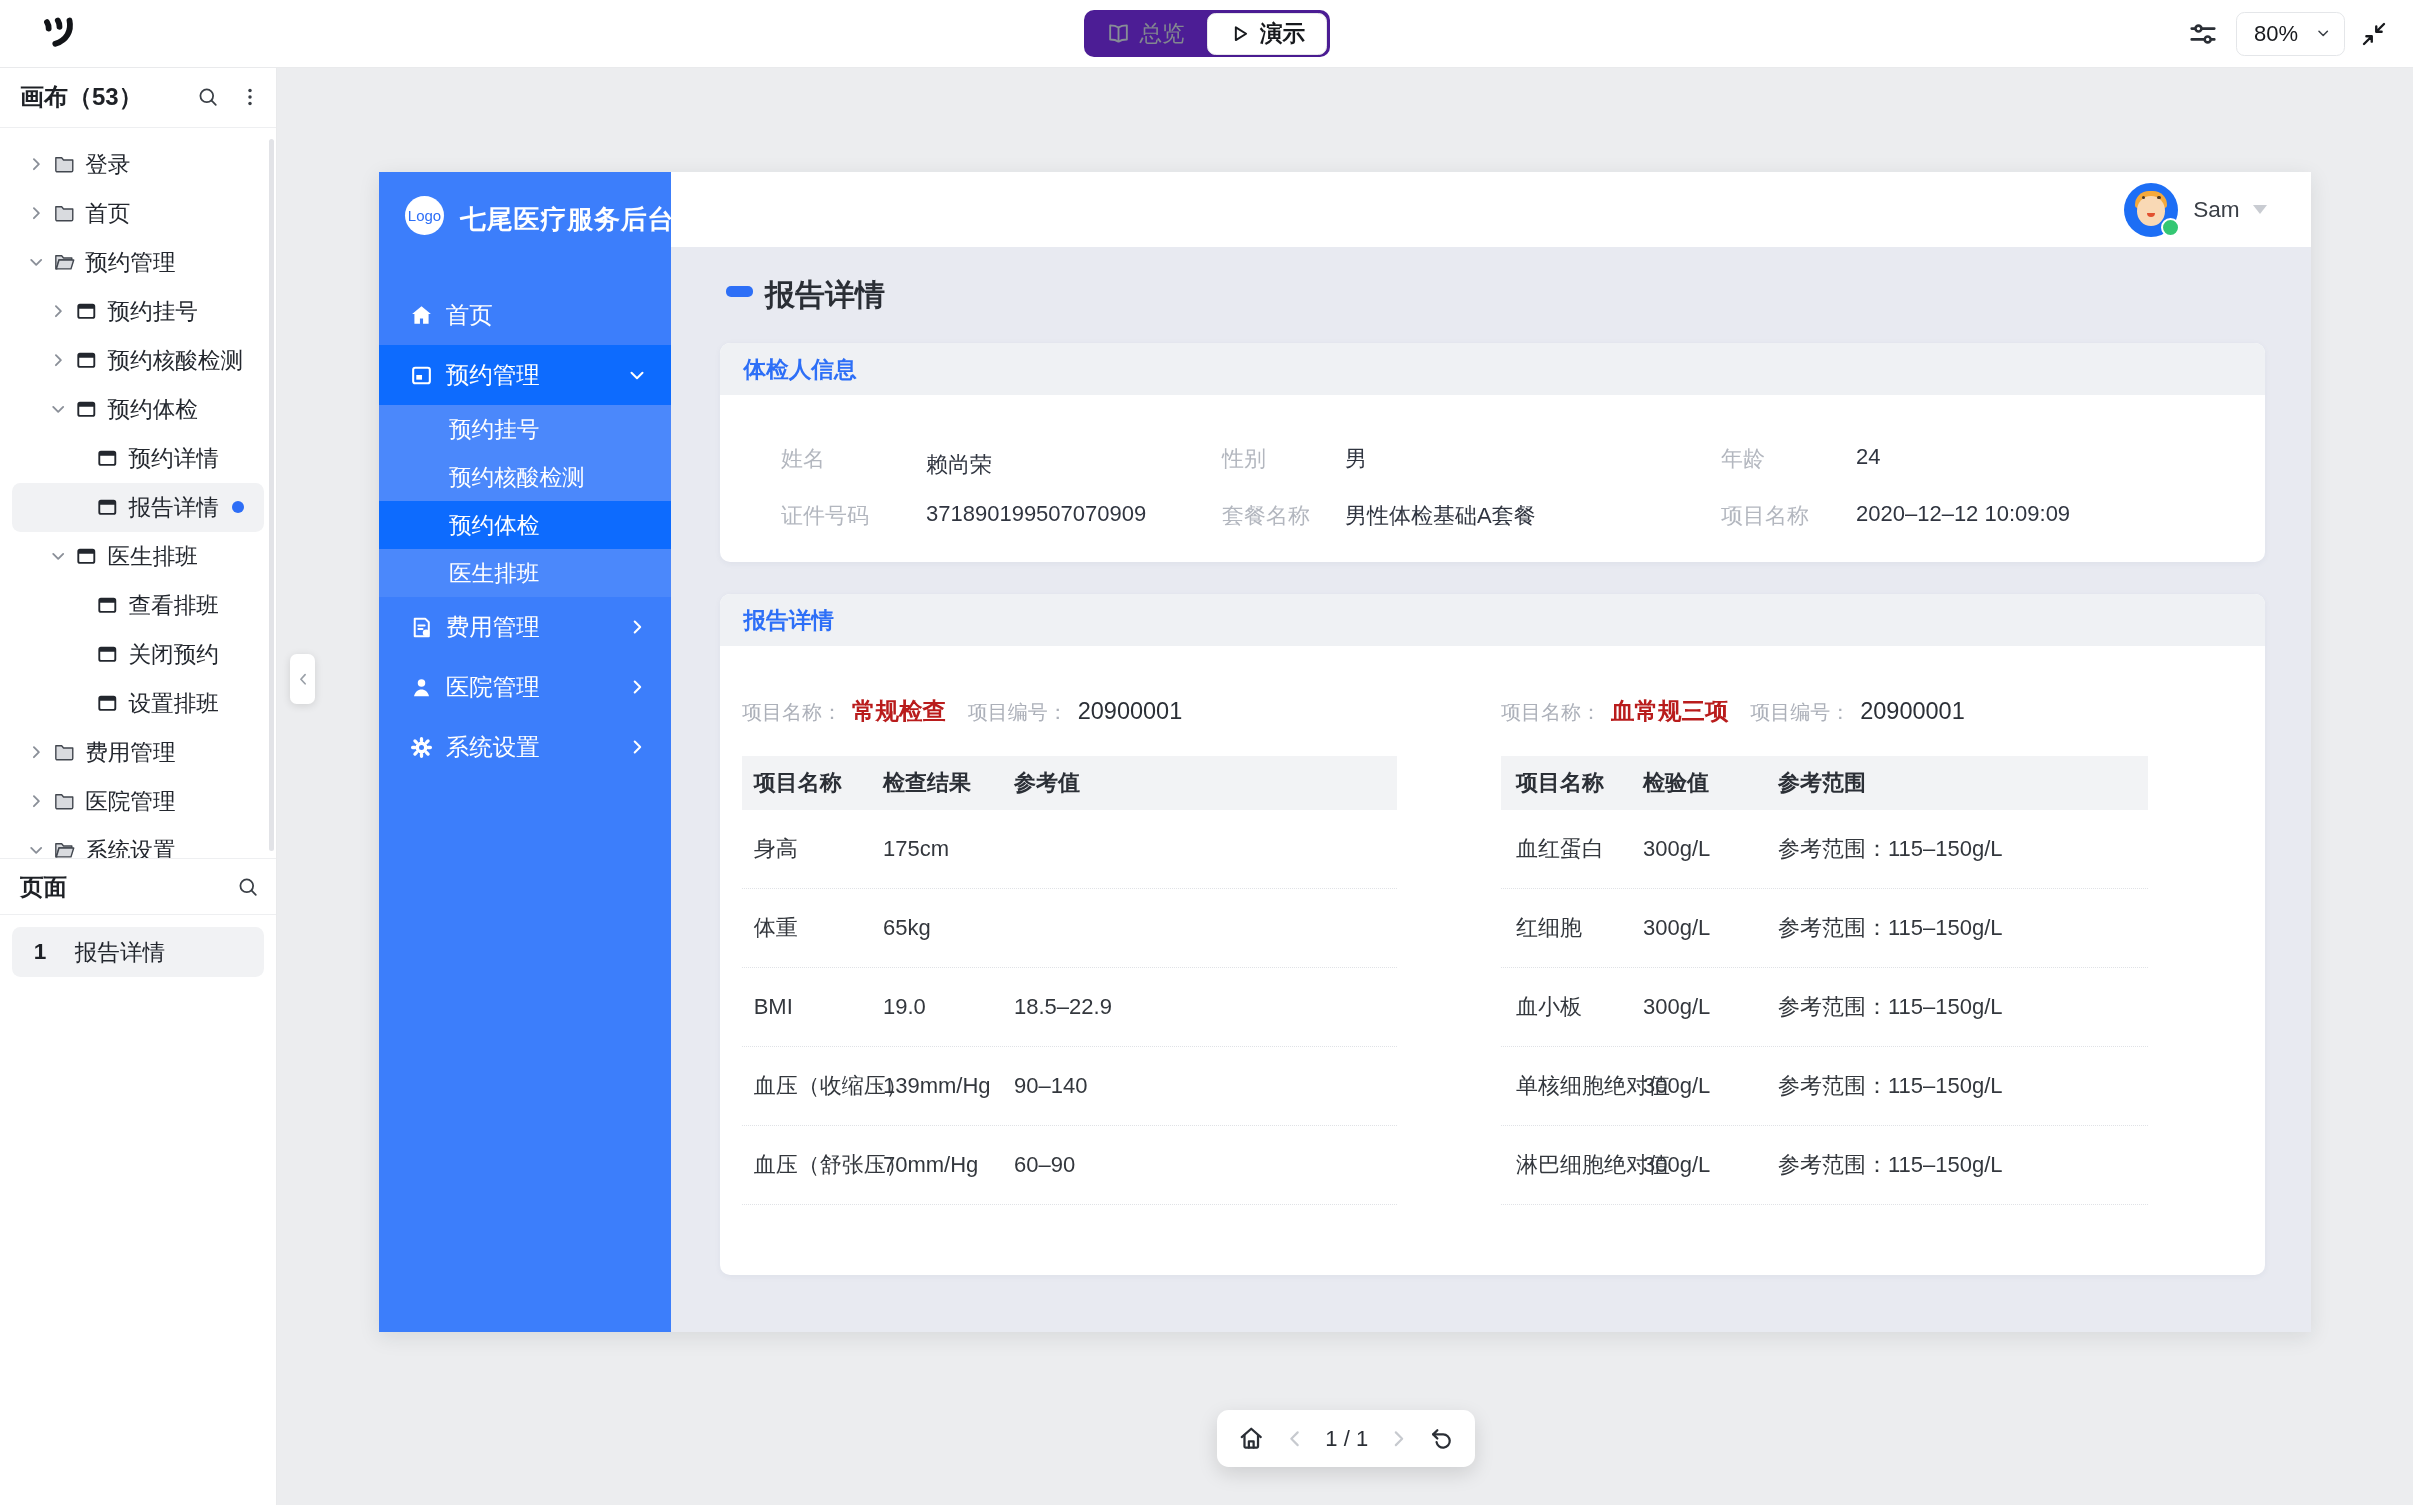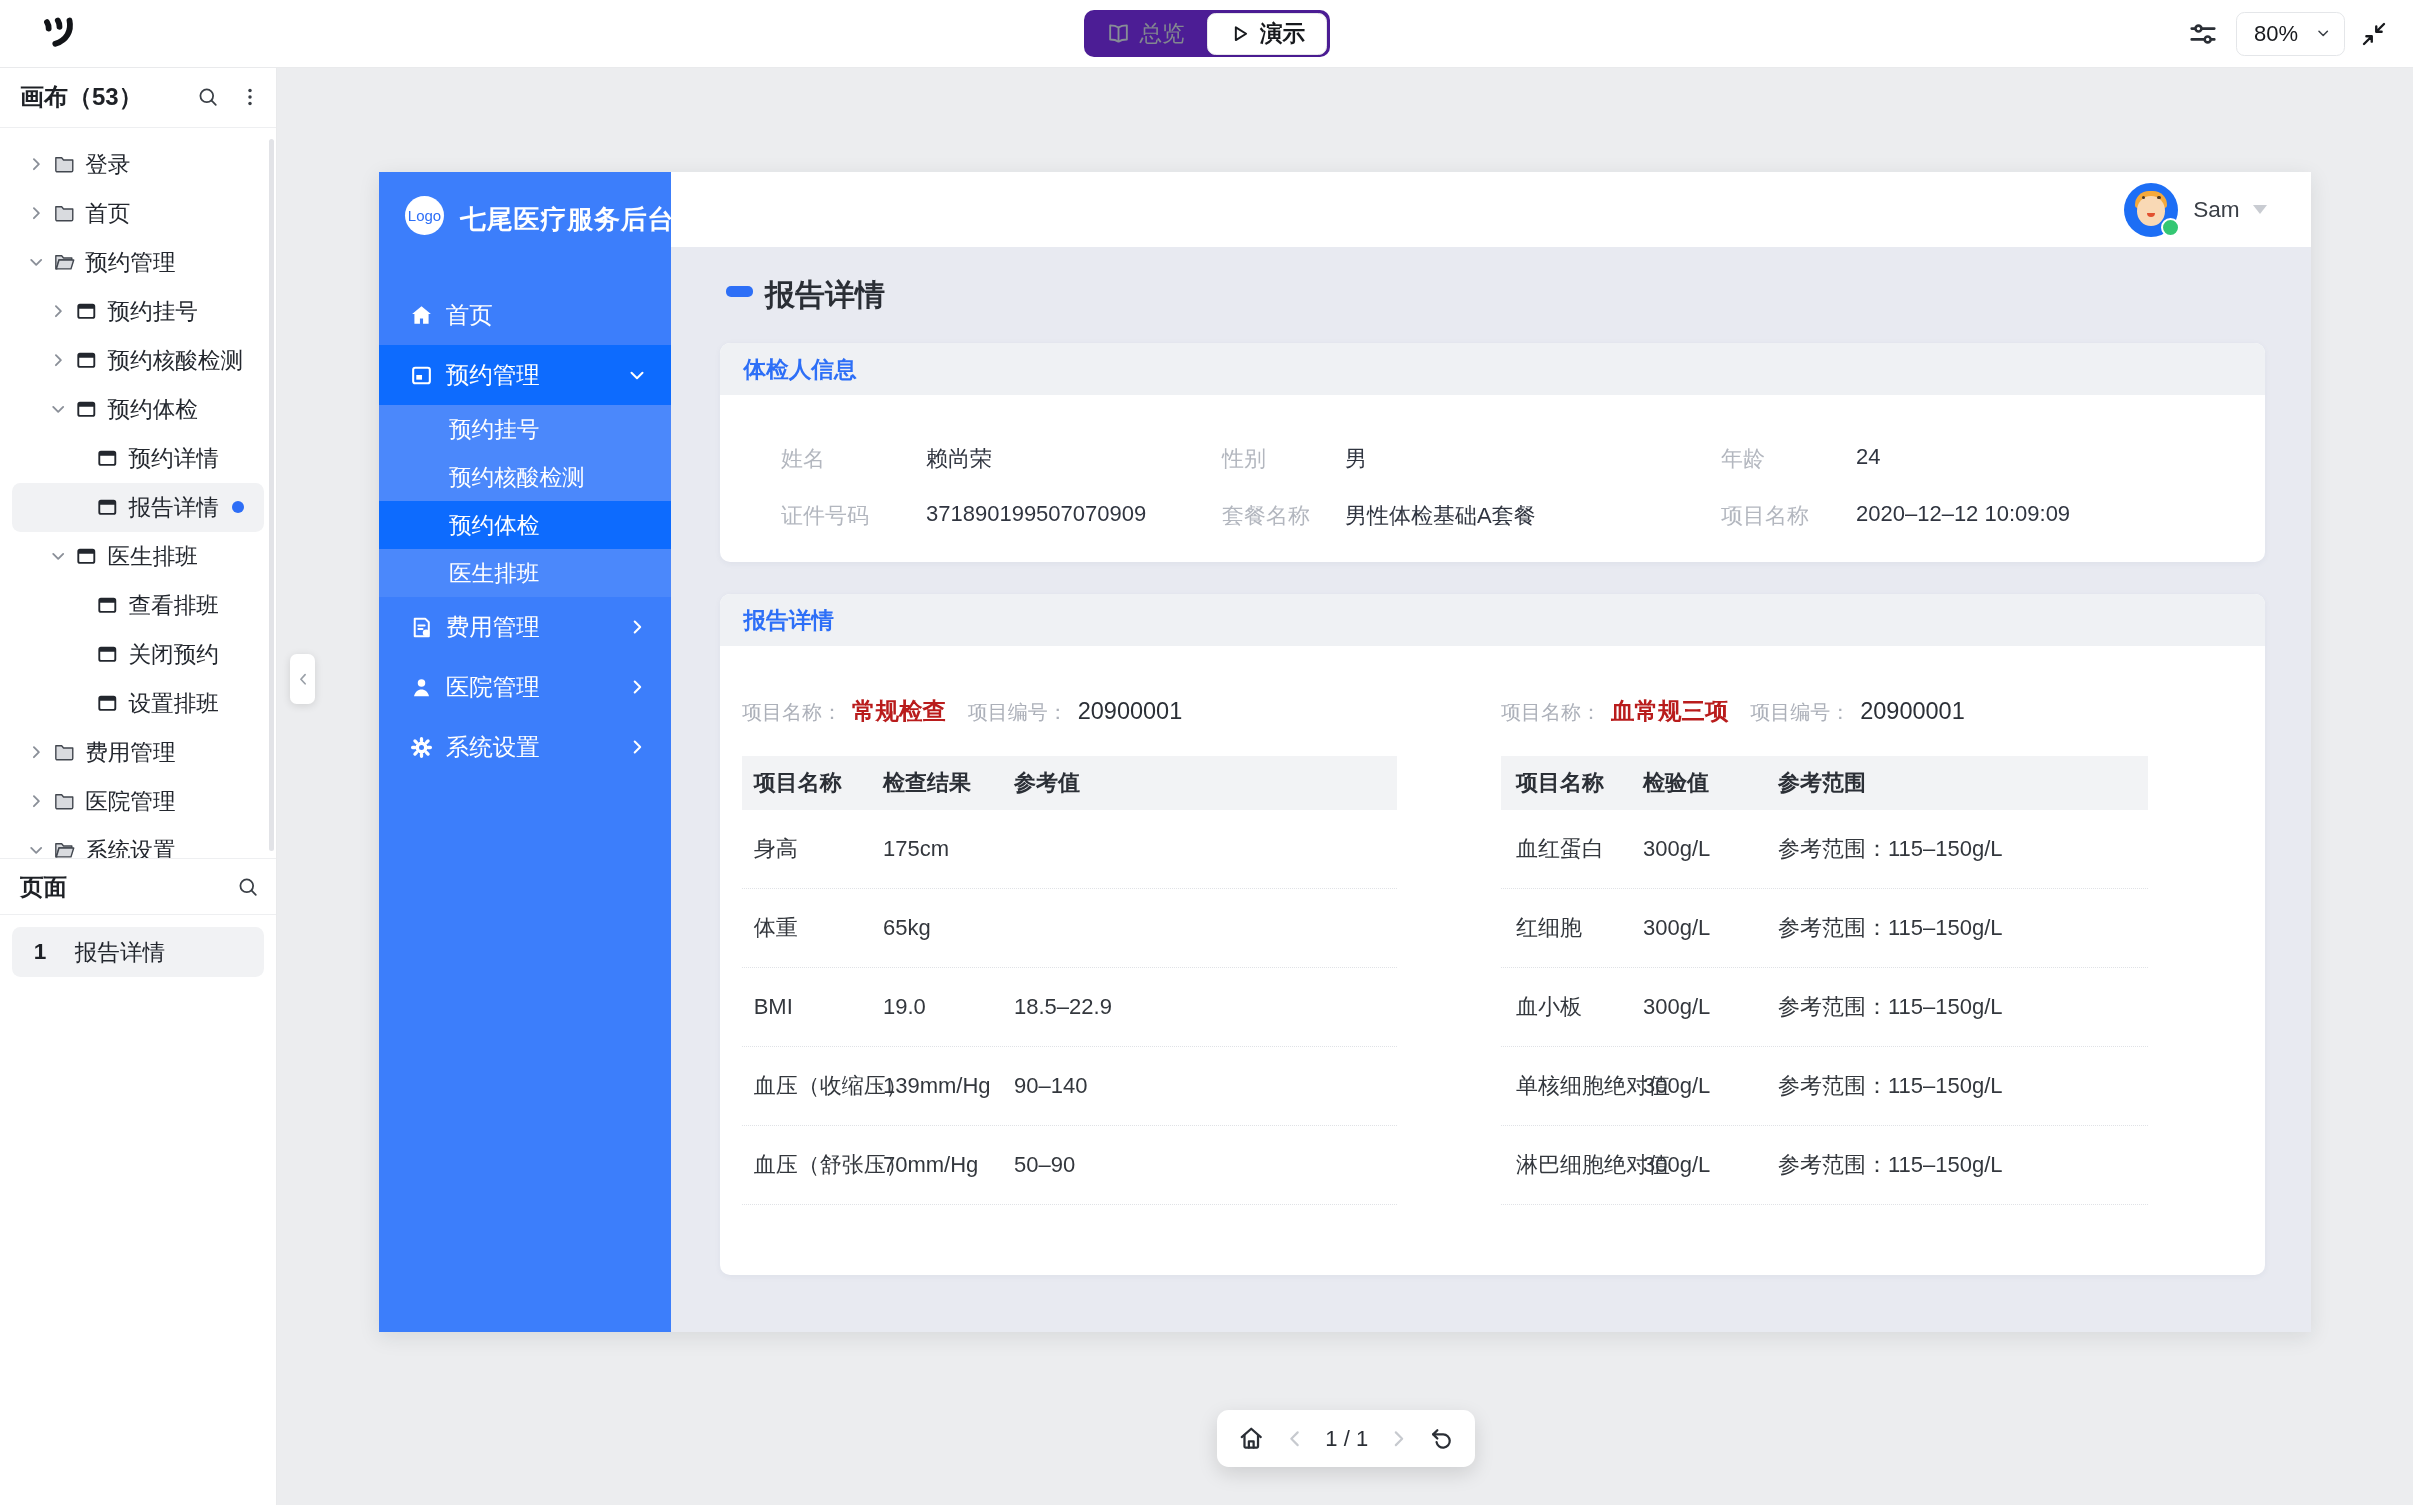--- a/index.html
+++ b/index.html
@@ -495,21 +495,21 @@
         <span class="m-user">Sam</span>
         <span class="m-caret"></span>
       </div>
       <div class="m-content">
         <div class="p-dash"></div>
         <div class="p-title">报告详情</div>
 
         <div class="card" id="info-card">
           <div class="card-head">体检人信息</div>
         <span class="f-label" style="left: 61px; top: 101px;">姓名</span>
-            <span class="f-value" style="left: 206px; top: 101px; text-align: right;">赖尚荣</span>
+            <span class="f-value" style="left: 206px; top: 107px; text-align: right;">赖尚荣</span>
             <span class="f-label" style="left: 502px; top: 101px;">性别</span>
             <span class="f-value" style="left: 625px; top: 101px;">男</span>
             <span class="f-label" style="left: 1001px; top: 101px;">年龄</span>
             <span class="f-value" style="left: 1136px; top: 101px;">24</span>
             <span class="f-label" style="left: 61px; top: 158px;">证件号码</span>
             <span class="f-value" style="left: 206px; top: 158px;">371890199507070909</span>
             <span class="f-label" style="left: 502px; top: 158px;">套餐名称</span>
             <span class="f-value" style="left: 625px; top: 158px;">男性体检基础A套餐</span>
             <span class="f-label" style="left: 1001px; top: 158px;">项目名称</span>
             <span class="f-value" style="left: 1136px; top: 158px;">2020–12–12 10:09:09</span>
@@ -545,21 +545,21 @@
                 <span style="left: 272px;">18.5–22.9</span>
               </div>
               <div class="trow">
                 <span style="left: 11.7px; text-align: center;">血压（收缩压）</span>
                 <span style="left: 141px;">139mm/Hg</span>
                 <span style="left: 272px;">90–140</span>
               </div>
               <div class="trow">
                 <span style="left: 11.7px;">血压（舒张压）</span>
                 <span style="left: 141px;">70mm/Hg</span>
-                <span style="left: 272px;">50–90</span>
+                <span style="left: 272px;">60–90</span>
               </div>
             </div>
             <div class="meta" style="left: 781px;">
               <span class="lab">项目名称：</span>
               <span class="val">血常规三项</span>
               <span class="lab">项目编号：</span>
               <span class="num">20900001</span>
             </div>
             <div class="rtable" style="left: 781px; width: 647px;">
               <div class="thead">

